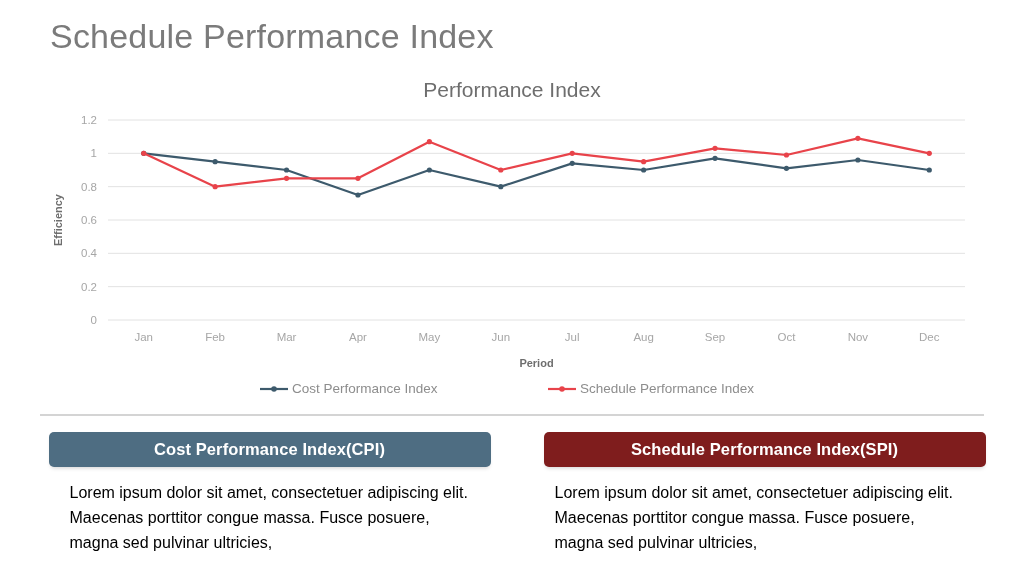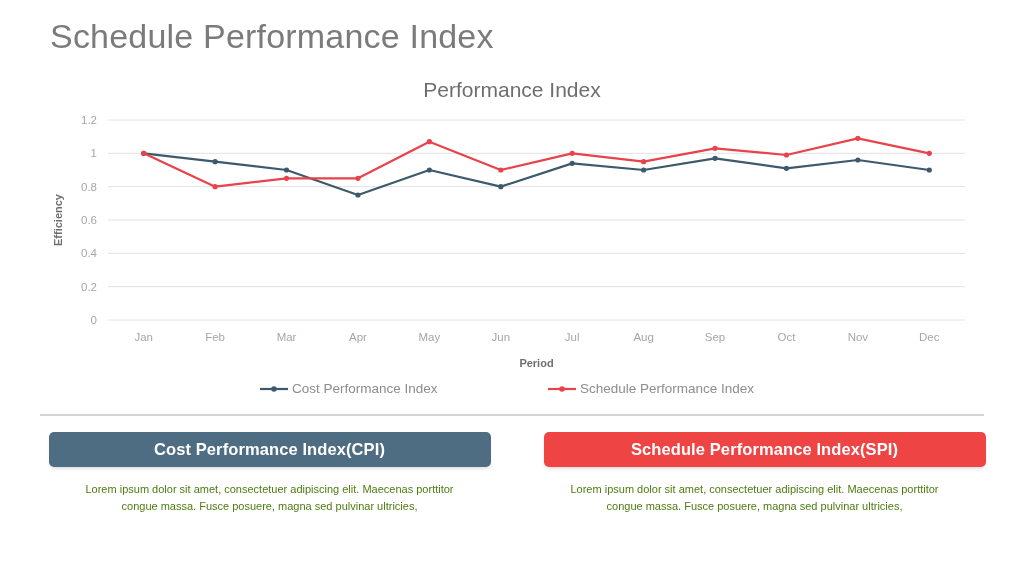--- a/index.html
+++ b/index.html
@@ -105,29 +105,29 @@
     align-items: center;
     justify-content: center;
     color: #ffffff;
     font-size: 16.5px;
     font-weight: bold;
     letter-spacing: 0.1px;
     box-shadow: 0 3px 4px -2px rgba(0,0,0,0.18);
     box-sizing: border-box;
   }
   .pill-cpi { background: #4e6d82; }
-  .pill-spi { background: #ef4444; margin-left: 20px; }
+  .pill-spi { background: #7f1d1d; margin-left: 20px; }
 
   .body-text {
     margin-top: 14px;
     width: 400px;
-    text-align: center;
-    font-size: 11px;
+    text-align: left;
+    font-size: 16px;
     line-height: 1.55;
-    color: #4d7c0f;
+    color: #000000;
   }
 </style>
 </head>
 <body>
 
 <div class="slide-title">Schedule Performance Index</div>
 
 <div class="chart-block">
 
   <div class="chart-title">Performance Index</div>

